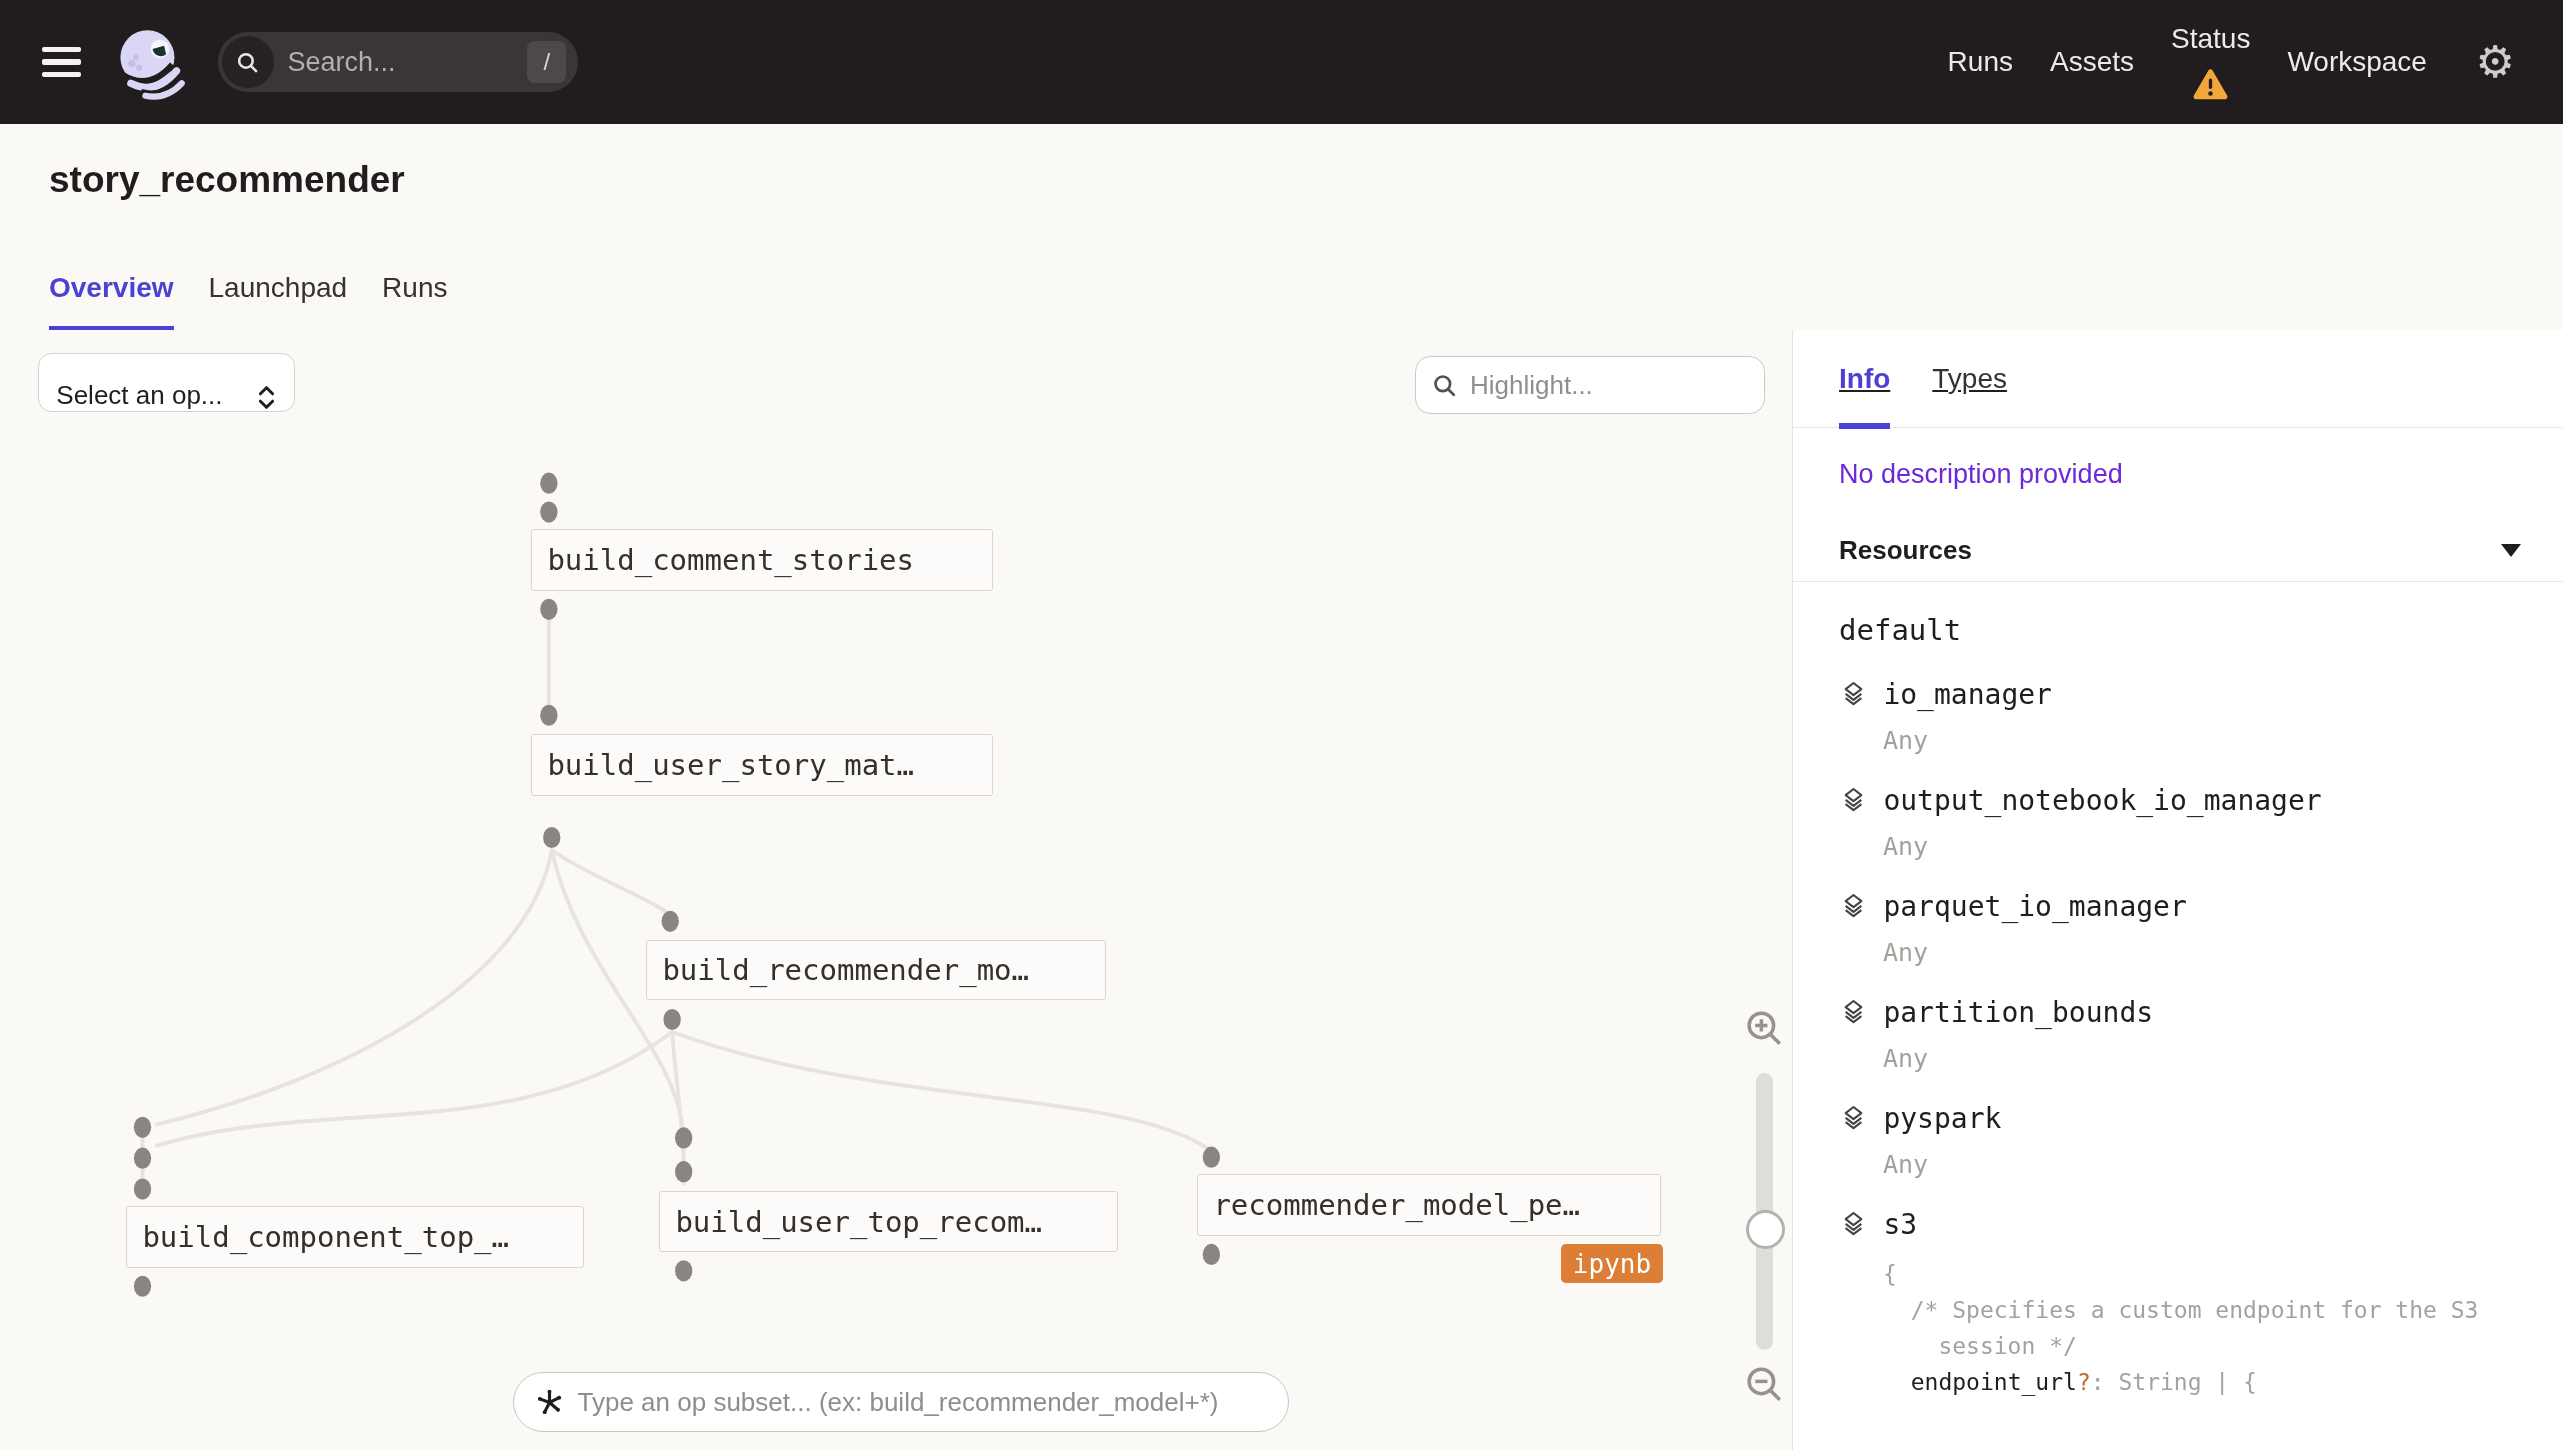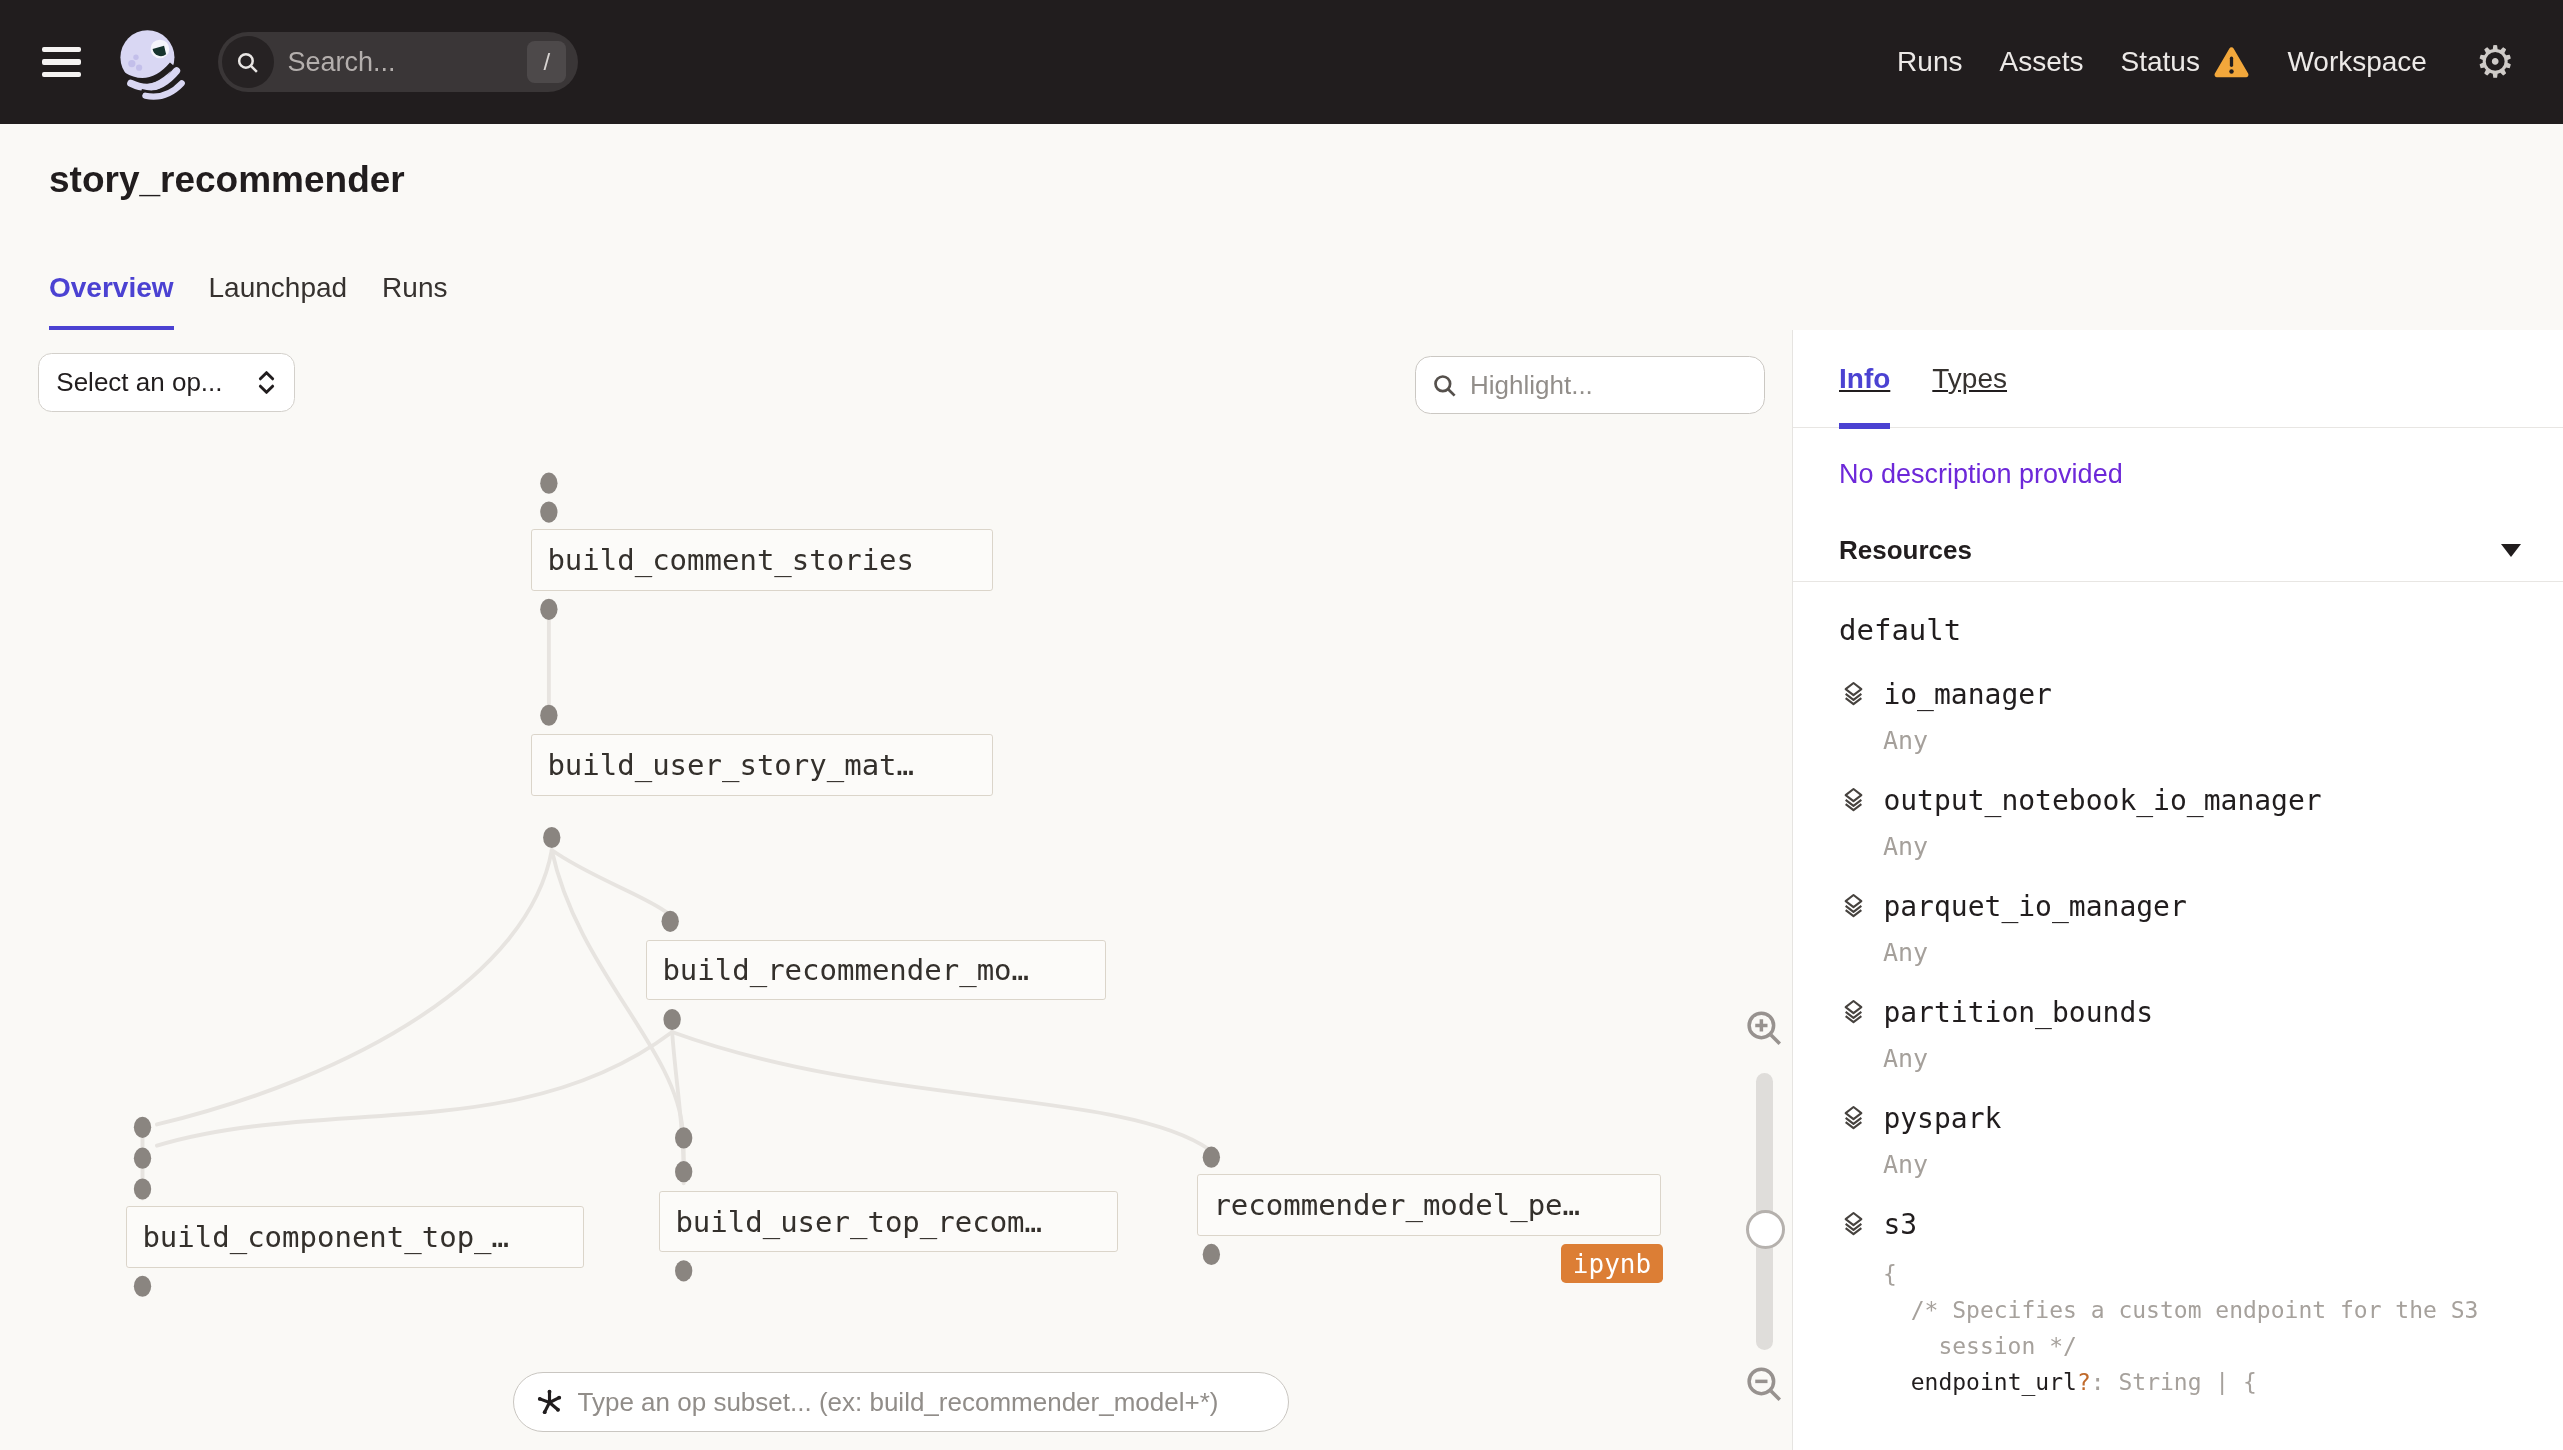--- a/index.html
+++ b/index.html
@@ -28,21 +28,21 @@
     background:transparent; border:none; outline:none; color:#E9E6E4;
     font-size:27px; margin-left:13.5px; width:193px; font-family:"Liberation Sans",sans-serif;
   }
   .searchbox input::placeholder { color:#B4AFAD; }
   .slashkey {
     position:absolute; right:11.6px; width:39px; height:42px; background:#4D494A;
     border-radius:7.7px; color:#D8D4D2; font-size:24px; display:flex; align-items:center; justify-content:center;
   }
   .nav-right { margin-left:auto; display:flex; align-items:center; gap:37px; padding-right:48px; }
   .nav-link { color:#ECE9E7; font-size:28px; font-weight:500; cursor:pointer; }
-  .status-group { display:flex; align-items:center; gap:13.5px; }
+  .status-group { display:flex; align-items:center; gap:13.5px;flex-direction:column; }
   .gear { font-size:44px; color:#CFCBC8; line-height:1; cursor:pointer; margin-left:11.6px;
           font-family:"DejaVu Sans", sans-serif; }
   
   .header { position:absolute; left:0; top:124px; width:2563px; height:121px; background:#FAF9F6; }
   .page-title { position:absolute; left:49px; top:35px; font-size:37px; font-weight:700; color:#211D1E; }
   .pill {
     position:absolute; top:149px; height:56px; background:#F0EEEB; border-radius:28px;
     display:flex; align-items:center; padding:0 25px; gap:12.5px; font-size:26px; color:#211D1E;
   }
   .pill-job { left:405px; }
@@ -57,21 +57,21 @@
     border-bottom:1.9px solid #E7E5E2; background:#FAF9F6;
   }
   .tab { display:flex; align-items:center; font-size:28px; font-weight:500; color:#36322F; position:relative; cursor:pointer; }
   .tab.active { color:#4B42D2; font-weight:700; }
   .tab.active::after { content:""; position:absolute; left:0; right:0; bottom:-1.9px; height:5.8px; background:#4B42D2; }
   
   .graph { position:absolute; left:0; top:330px; width:1792px; height:1120px; background:#FAF9F6; }
   .edges { position:absolute; left:0; top:0; }
   .op-select {
     position:absolute; left:38px; top:23px; width:257px; height:59px; background:#FFFFFF;
-    border:1.9px solid #D3D0CB; border-radius:13.5px; display:flex; align-items:center;
+    border:1.9px solid #D3D0CB; border-radius:13.5px; display:flex; align-items:flex-end;
     padding:0 17.3px; font-size:26px; color:#211D1E; cursor:pointer; gap:13.5px;
   }
   .op-select .lbl { flex:1; white-space:nowrap; overflow:hidden; }
   .highlight {
     position:absolute; left:1415px; top:26px; width:350px; height:58px; background:#FFFFFF;
     border:1.9px solid #CBC8C3; border-radius:15.4px; display:flex; align-items:center; padding:0 15.4px; gap:11.6px;
   }
   .highlight input { border:none; outline:none; font-size:26px; width:250px; background:transparent;
                      font-family:"Liberation Sans",sans-serif; color:#36322F; }
   .highlight input::placeholder { color:#928E8A; }

